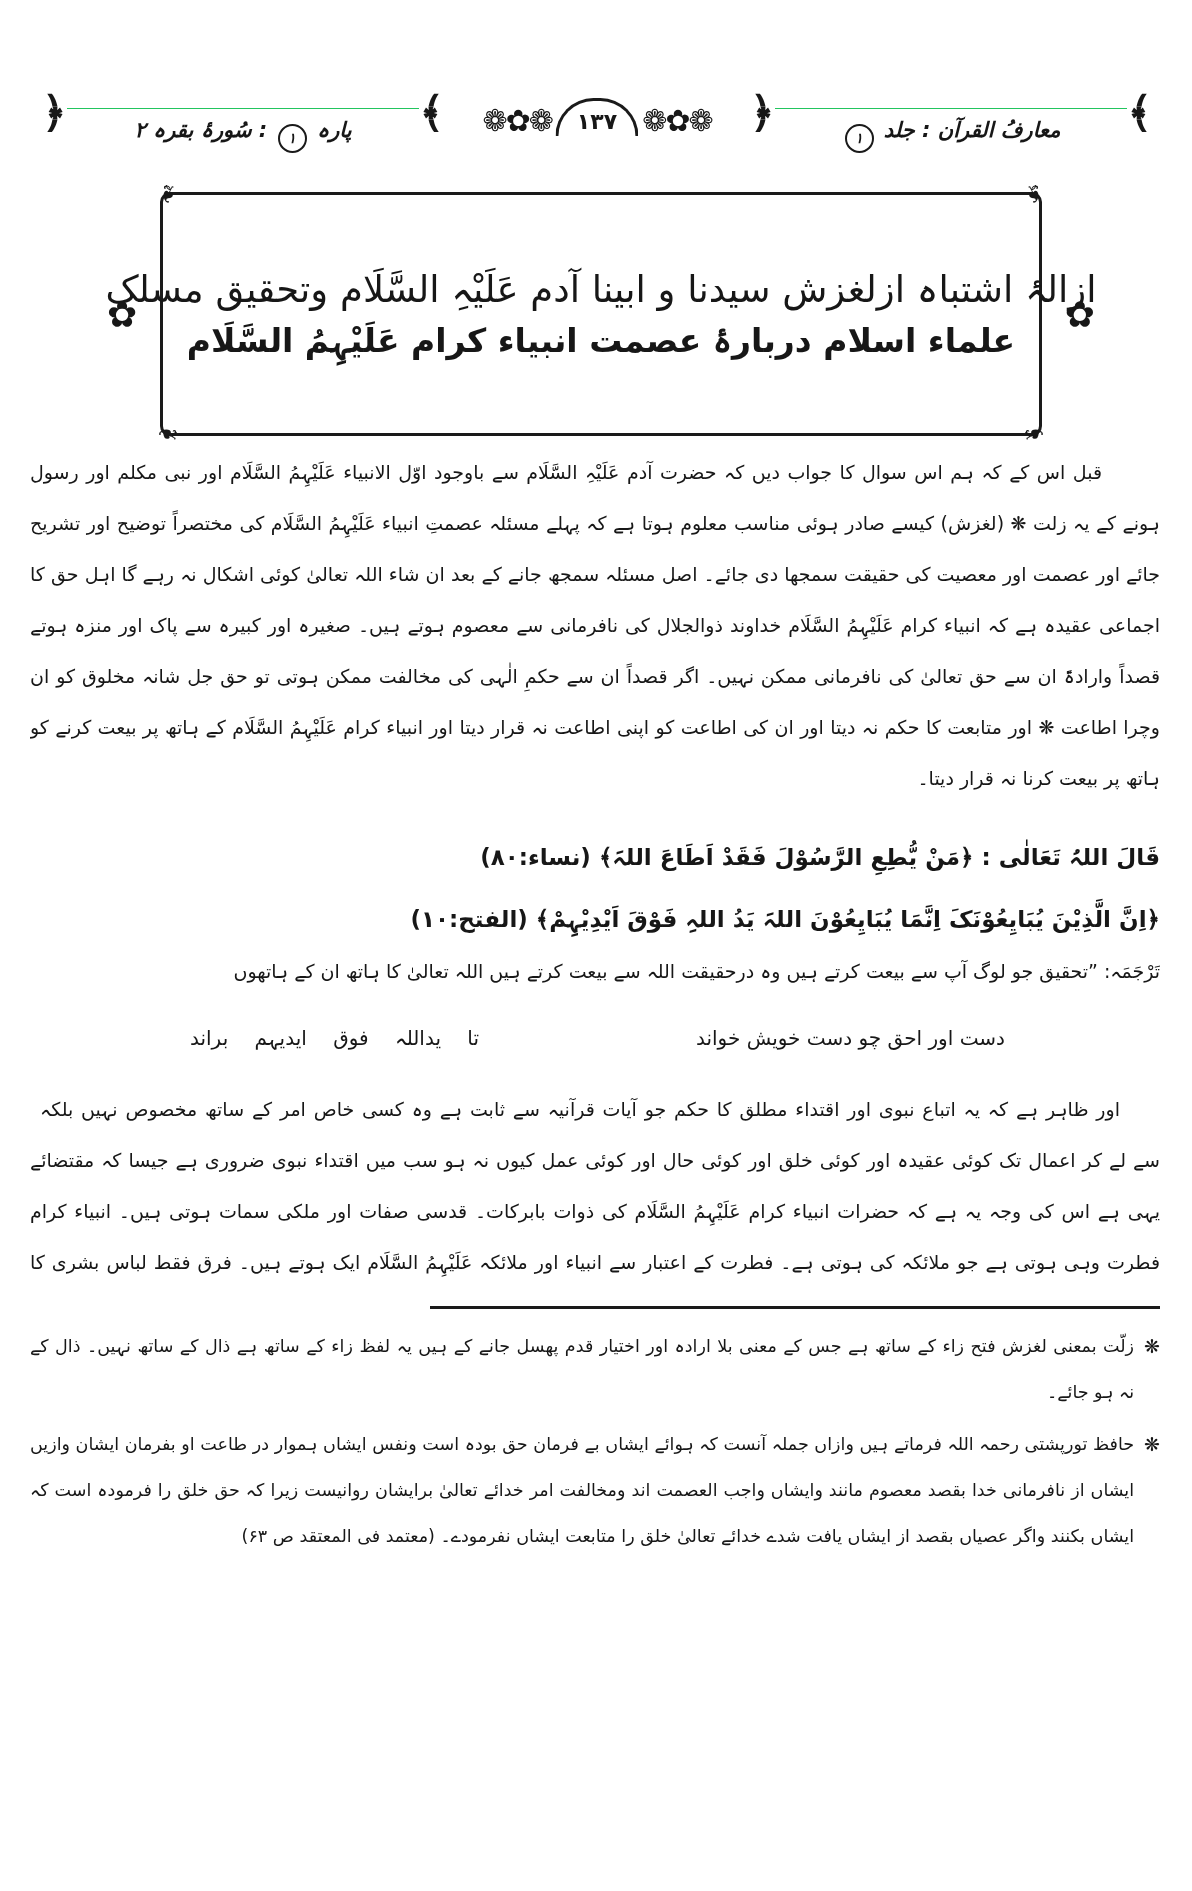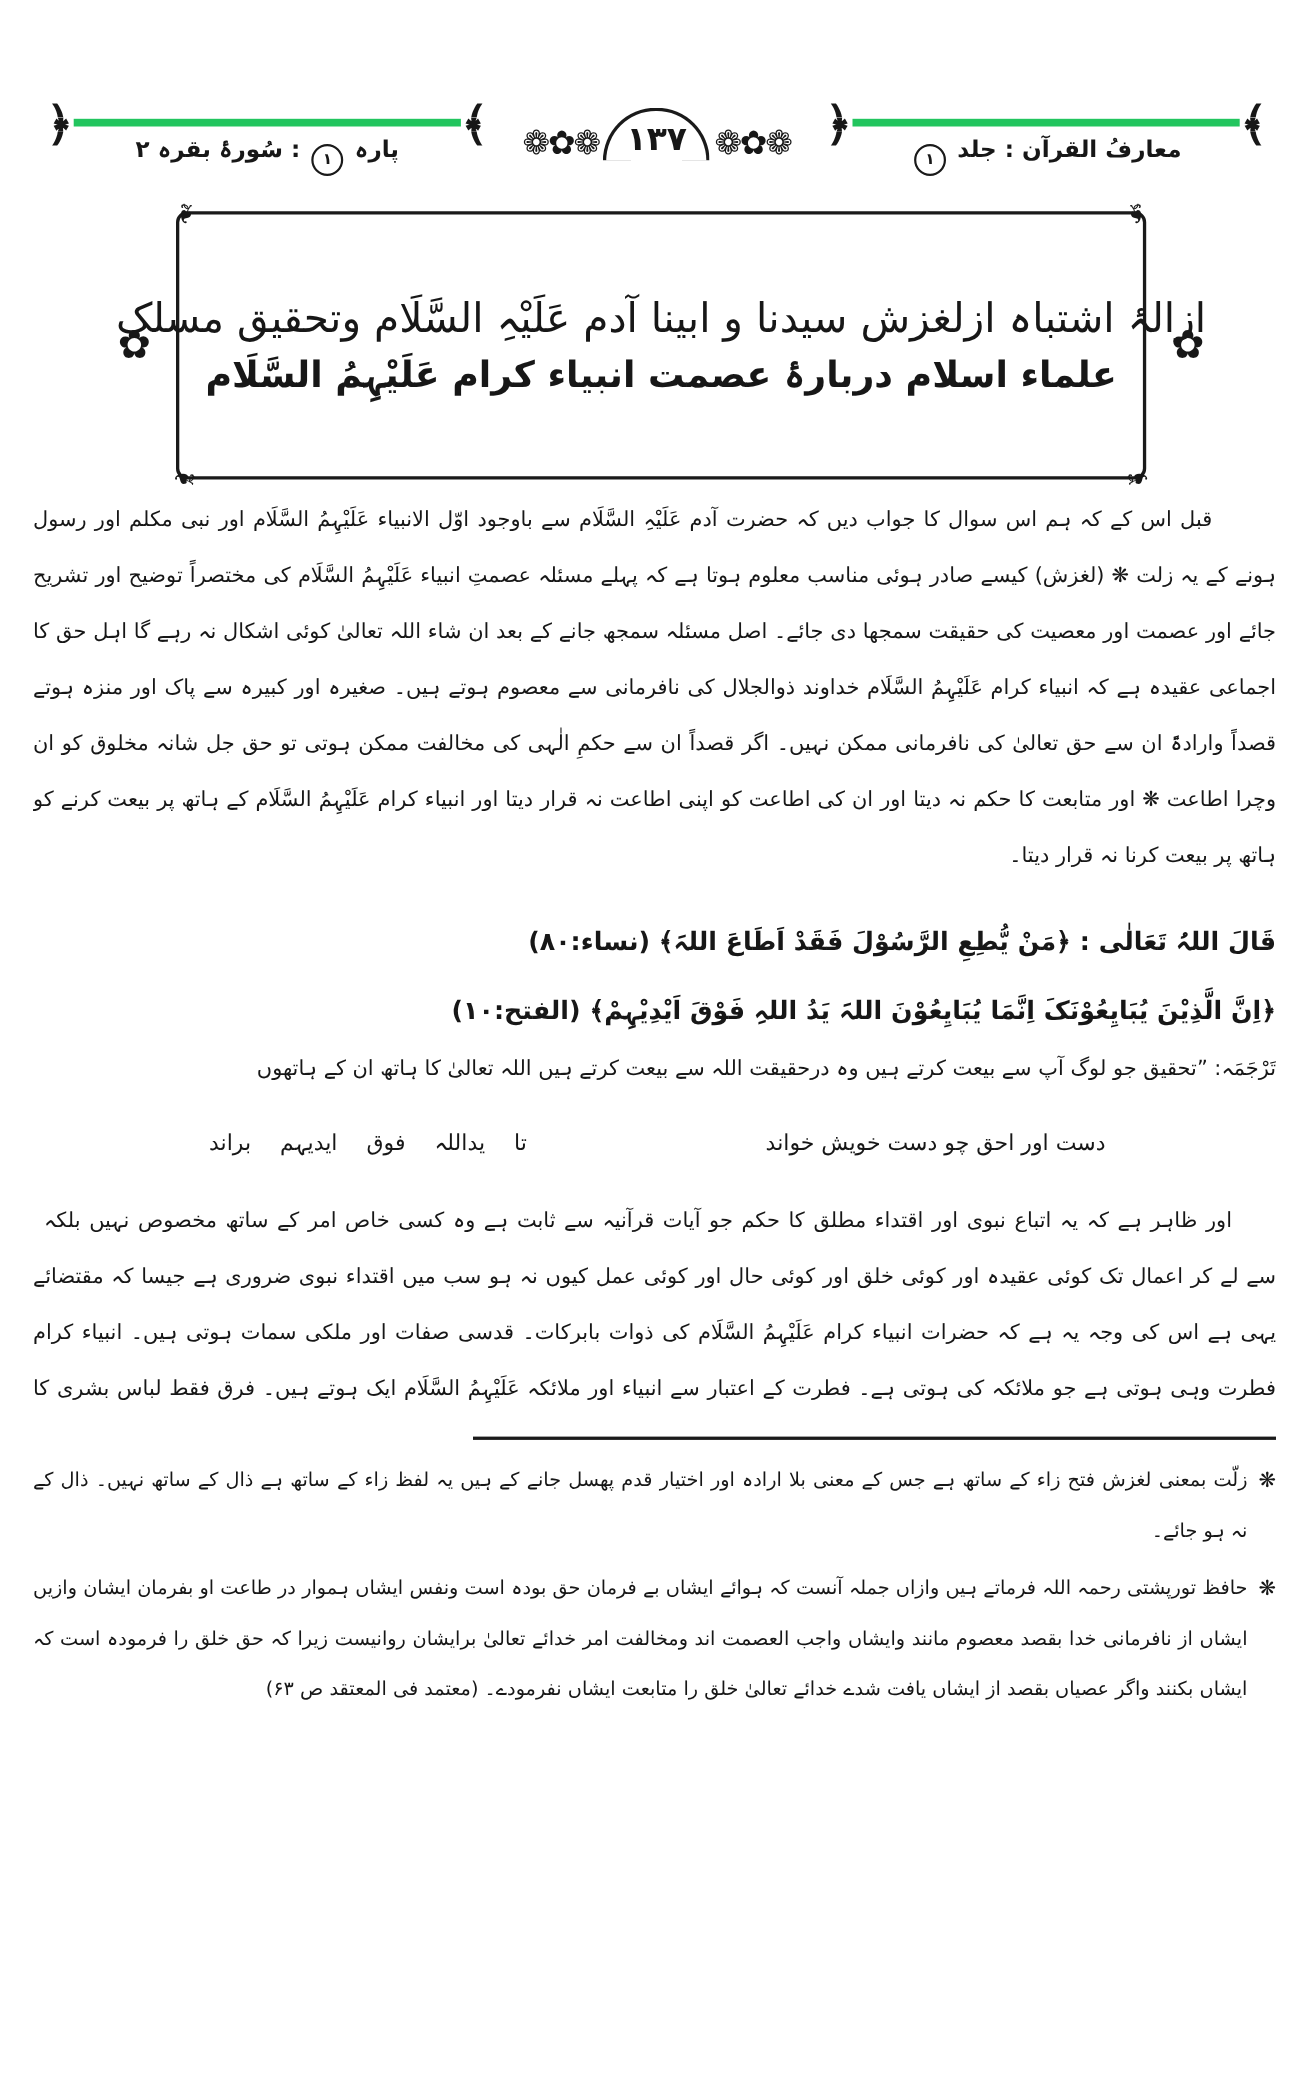--- a/index.html
+++ b/index.html
@@ -12,39 +12,39 @@
     font-family:"DejaVu Sans", sans-serif;
     direction:rtl;
     overflow:hidden;
   }
   
   .header{position:absolute;top:96px;left:42px;right:40px;height:70px;}
   .cart{position:absolute;top:12px;display:flex;align-items:flex-start;}
   .cart.right{right:0;width:402px;}
   .cart.left{left:0;width:402px;}
   .cart-text{
-    flex:1;border-top:7px solid #22c55e;padding-top:9px;text-align:center;
-    font-size:21px;font-weight:bold;white-space:nowrap;
+    flex:1;border-top:1px solid #22c55e;padding-top:9px;text-align:center;
+    font-size:21px;font-weight:bold;white-space:nowrap;font-style:italic;
   }
   .brk{font-size:42px;line-height:30px;margin-top:-10px;font-weight:bold;}
   .brk.m{transform:scaleX(-1);}
   .circ{
     display:inline-flex;align-items:center;justify-content:center;
     width:25px;height:25px;border:2px solid #1a1a1a;border-radius:50%;
     font-size:14px;font-weight:bold;vertical-align:-6px;margin:0 3px;
   }
   .center-orn{
     position:absolute;left:50%;top:2px;transform:translateX(-50%);
     display:flex;align-items:flex-end;gap:4px;
   }
   .cluster{font-size:30px;line-height:30px;letter-spacing:-2px;}
   .arch{
     border:3px solid #1a1a1a;border-bottom:none;
     border-radius:120px 120px 0 0;
-    padding:8px 18px 2px;font-size:30px;font-weight:bold;
+    padding:8px 18px 2px;font-size:22px;font-weight:bold;
   }
   
   .title-box{
     position:absolute;top:192px;left:160px;right:150px;height:238px;
     border:3px solid #1a1a1a;border-radius:10px;
     display:flex;flex-direction:column;justify-content:center;align-items:center;gap:10px;
     background:#fff;
   }
   .tb-line1{font-size:37px;font-weight:normal;white-space:nowrap;}
   .tb-line2{font-size:33px;font-weight:bold;white-space:nowrap;}

